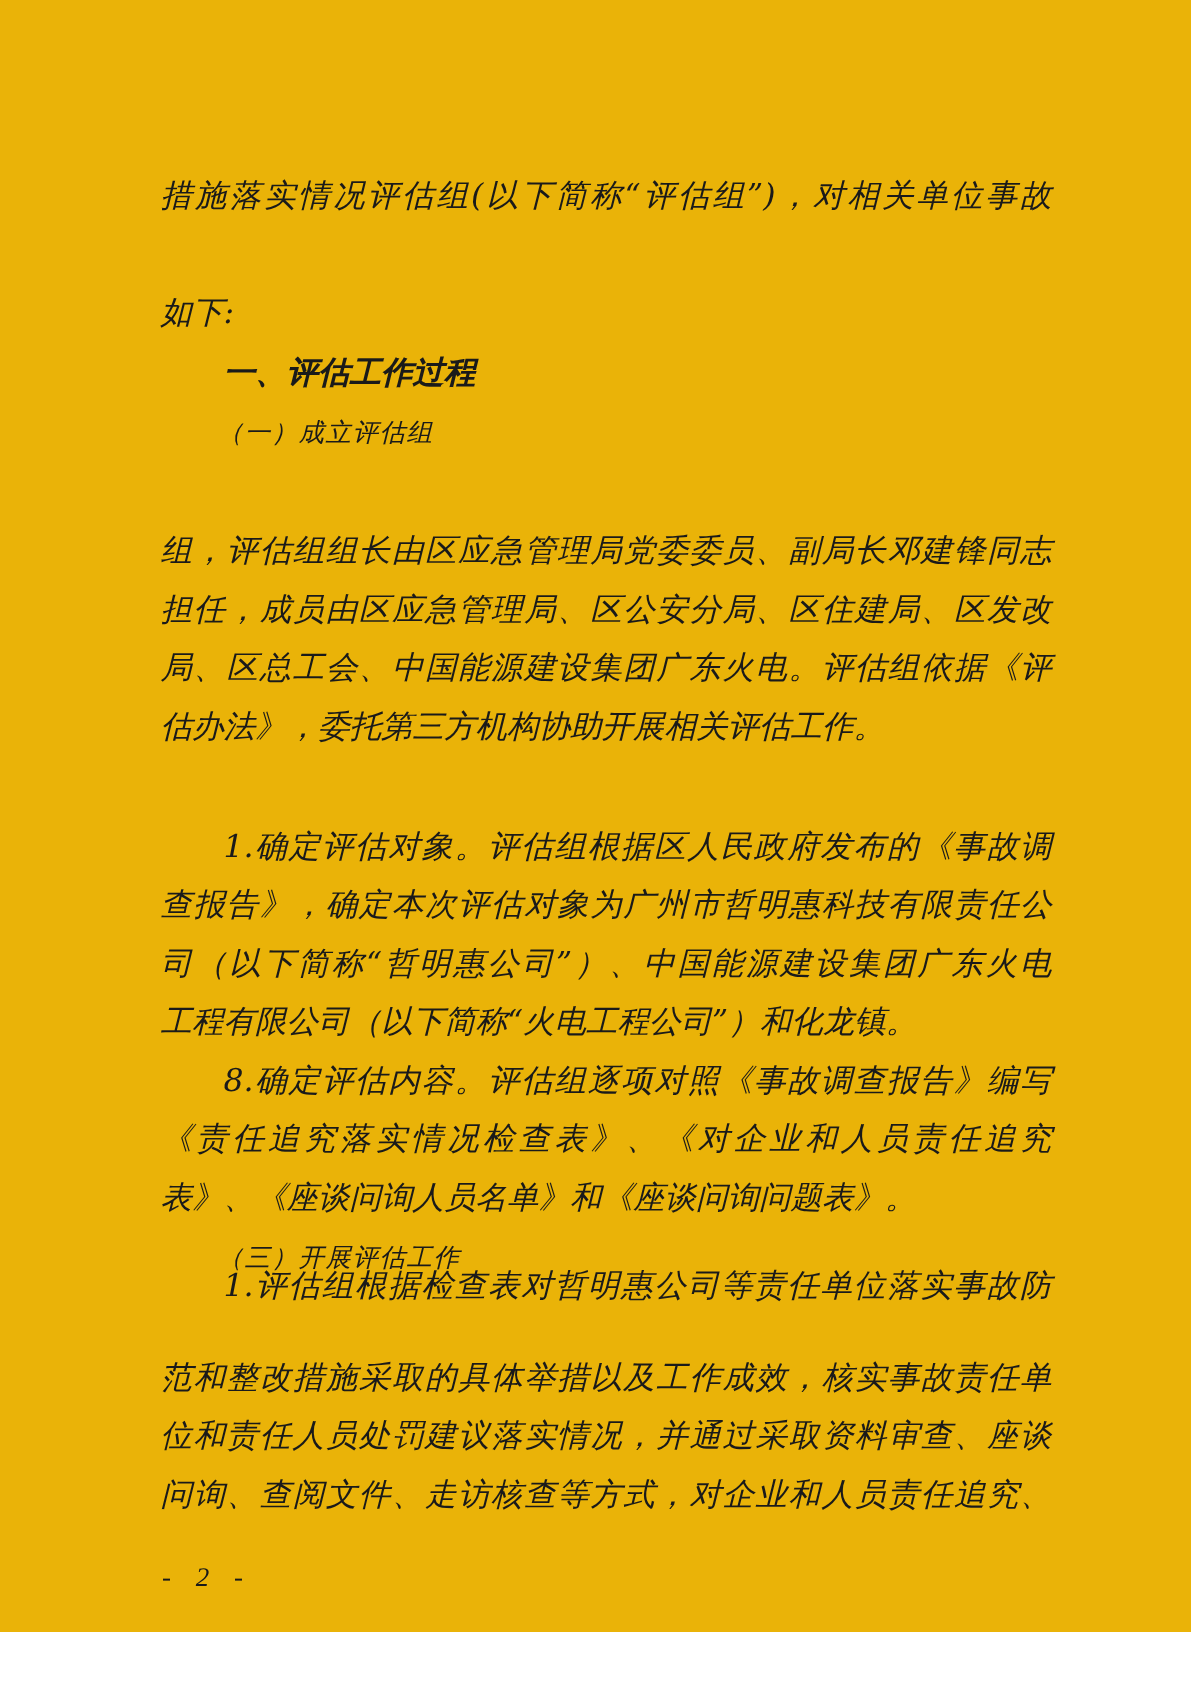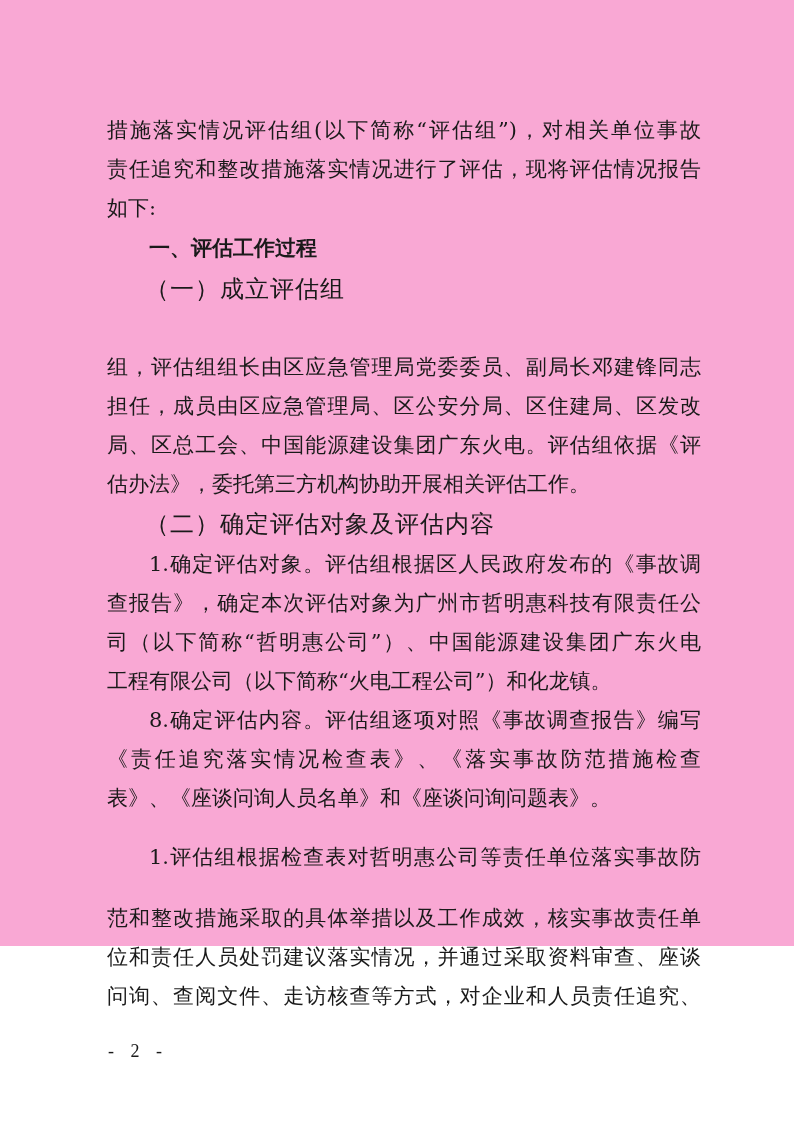--- a/index.html
+++ b/index.html
@@ -12,22 +12,23 @@
       height: 1122px;
       position: relative;
       overflow: hidden;
       font-family: "DejaVu Serif", "Liberation Serif", serif;
       color: #1a1a1a;
     }
     .page {
       position: absolute;
       left: 0; top: 0;
       width: 794px;
-      height: 946px;
-      background: #f9a8d4;
+      height: 1088px;
+      background: #eab308;
+      font-style: italic;
     }
     .line {
       position: absolute;
       left: 107px;
       width: 594px;
       font-size: 21px;
       line-height: 26px;
       height: 26px;
       white-space: nowrap;
       text-align: justify;
@@ -46,62 +47,61 @@
       font-weight: bold;
       font-size: 21px;
       text-align-last: left;
       left: 149px;
       width: 400px;
     }
     .heading2 {
       text-align-last: left;
       left: 149px;
       width: 450px;
-      font-size: 24px;
+      font-size: 17px;
       letter-spacing: 1px;
     }
     .page-number {
       position: absolute;
       left: 108px;
       top: 1040px;
       font-size: 18px;
       font-family: "Liberation Serif", serif;
       letter-spacing: 6px;
       line-height: 22px;
     }
   </style>
 </head>
 <body>
 
 <div class="page">
 
   <div class="line" style="top:117px;">措施落实情况评估组(以下简称“评估组”)，对相关单位事故</div>
-  <div class="line" style="top:156px;">责任追究和整改措施落实情况进行了评估，现将评估情况报告</div>
   <div class="line last" style="top:195px;">如下:</div>
 
   <div class="line heading1" style="top:235px;">一、评估工作过程</div>
 
   <div class="line heading2" style="top:276px; left:145px;">（一）成立评估组</div>
 
   <div class="line" style="top:354px;">组，评估组组长由区应急管理局党委委员、副局长邓建锋同志</div>
   <div class="line" style="top:393px;">担任，成员由区应急管理局、区公安分局、区住建局、区发改</div>
   <div class="line" style="top:432px;">局、区总工会、中国能源建设集团广东火电。评估组依据《评</div>
   <div class="line last" style="top:471px;">估办法》，委托第三方机构协助开展相关评估工作。</div>
 
-  <div class="line heading2" style="top:511px; left:145px;">（二）确定评估对象及评估内容</div>
 
   <div class="line indent" style="top:551px;">1.确定评估对象。评估组根据区人民政府发布的《事故调</div>
   <div class="line" style="top:590px;">查报告》，确定本次评估对象为广州市哲明惠科技有限责任公</div>
   <div class="line" style="top:629px;">司（以下简称“哲明惠公司”）、中国能源建设集团广东火电</div>
   <div class="line last" style="top:668px;">工程有限公司（以下简称“火电工程公司”）和化龙镇。</div>
 
   <div class="line indent" style="top:707px;">8.确定评估内容。评估组逐项对照《事故调查报告》编写</div>
-  <div class="line" style="top:746px;">《责任追究落实情况检查表》、《落实事故防范措施检查</div>
+  <div class="line" style="top:746px;">《责任追究落实情况检查表》、《对企业和人员责任追究</div>
   <div class="line last" style="top:785px;">表》、《座谈问询人员名单》和《座谈问询问题表》。</div>
 
+  <div class="line heading2" style="top:826px; left:145px;">（三）开展评估工作</div>
 
   <div class="line indent" style="top:844px;">1.评估组根据检查表对哲明惠公司等责任单位落实事故防</div>
   <div class="line" style="top:905px;">范和整改措施采取的具体举措以及工作成效，核实事故责任单</div>
   <div class="line" style="top:944px;">位和责任人员处罚建议落实情况，并通过采取资料审查、座谈</div>
   <div class="line" style="top:983px;">问询、查阅文件、走访核查等方式，对企业和人员责任追究、</div>
 
   <div class="page-number">- 2 -</div>
 
 </div>
 

